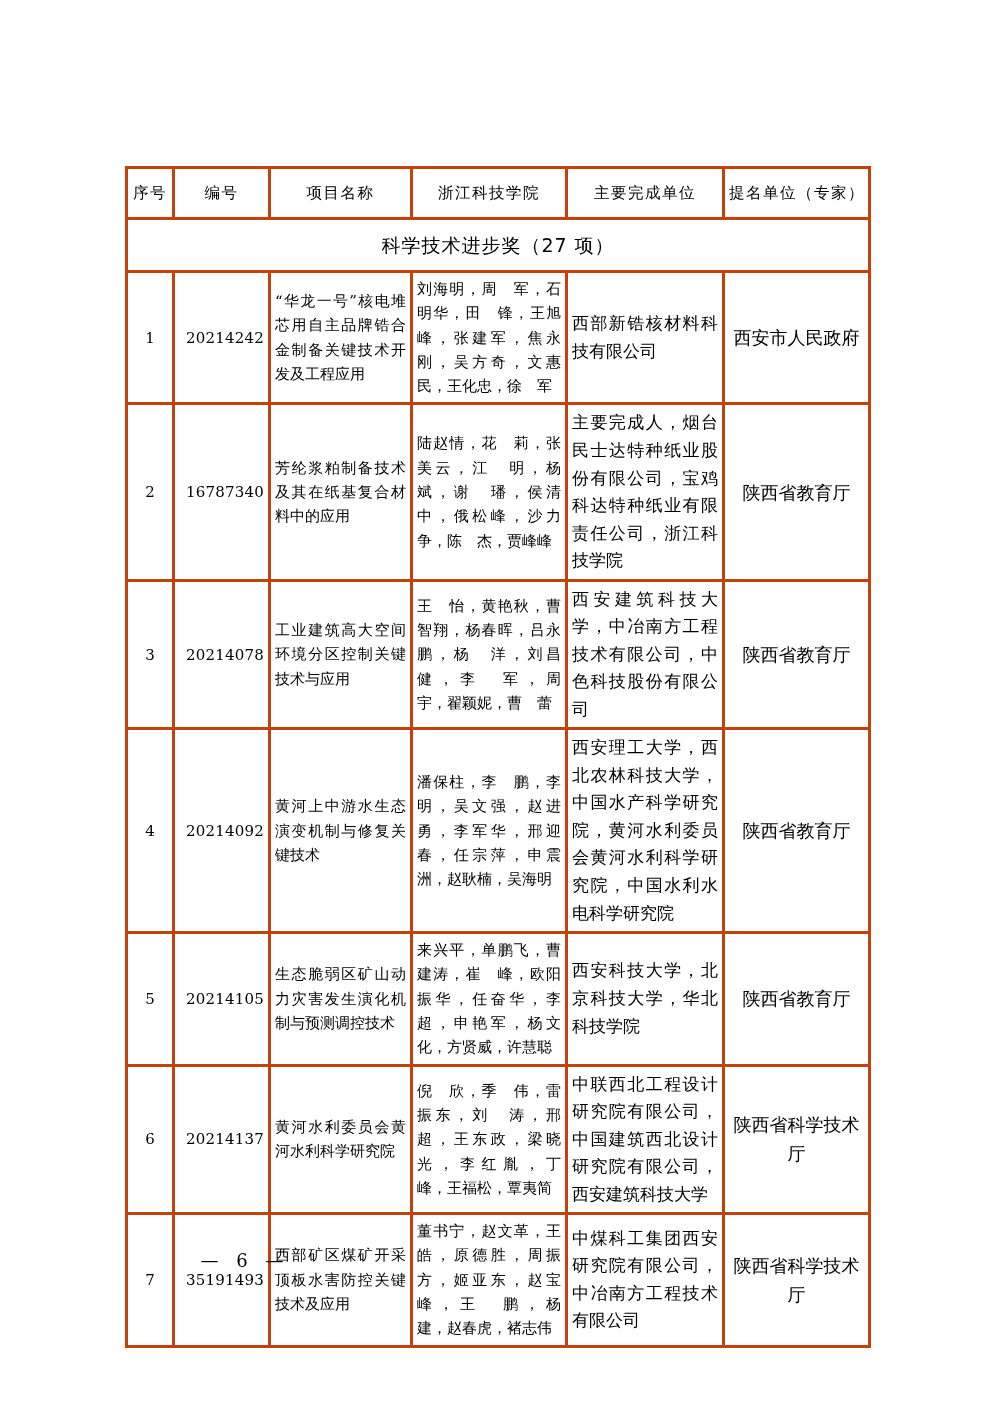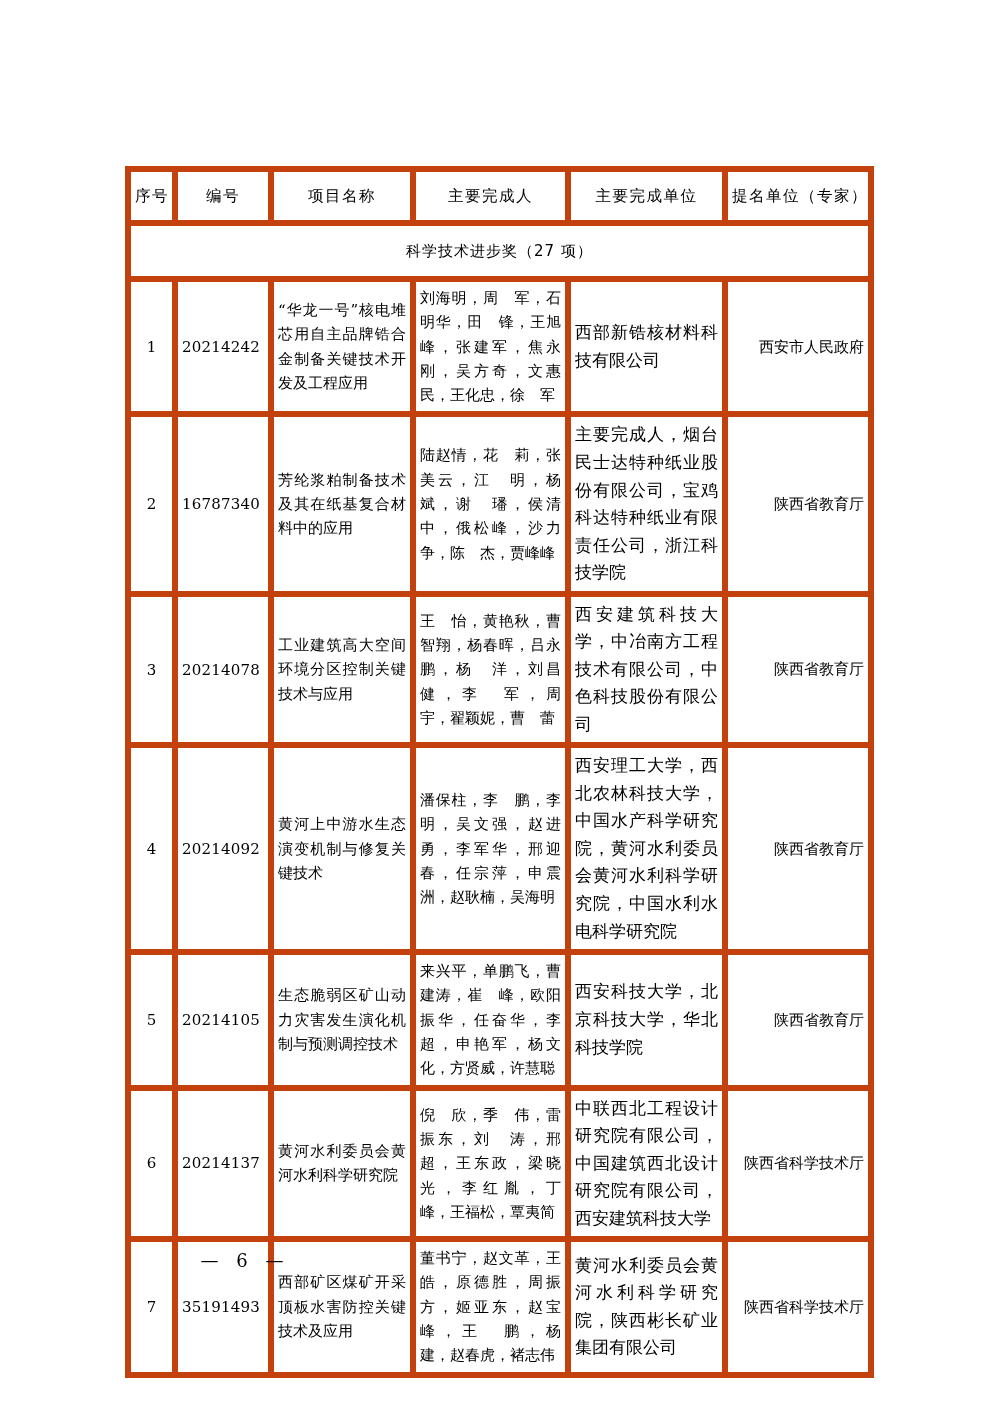--- a/index.html
+++ b/index.html
@@ -23,21 +23,21 @@
   }
   table.award-table {
     position: absolute;
     left: 125px;
     top: 166px;
     width: 743px;
     border-collapse: collapse;
     table-layout: fixed;
   }
   table.award-table td, table.award-table th {
-    border: 6px solid #c2410c;
+    border: 3px solid #c2410c;
     padding: 4px;
     vertical-align: middle;
     font-weight: normal;
   }
   table.award-table {
     border: 2px solid #000000;
   }
   
   col.c-seq   { width: 47px; }
   col.c-num   { width: 96px; }
@@ -52,33 +52,33 @@
     font-size: 15.5px;
     font-weight: bold;
     letter-spacing: 1.5px;
     height: 40px;
     line-height: 40px;
     white-space: nowrap;
   }
   .section-cell {
     text-align: center;
     font-family: "DejaVu Sans", "Liberation Sans", sans-serif;
-    font-size: 15px;
+    font-size: 19px;
     font-weight: bold;
     letter-spacing: 1px;
     height: 42px;
     line-height: 42px;
   }
   .cell-seq {
     text-align: center;
     font-size: 15px;
     font-family: "DejaVu Serif", "Liberation Serif", serif;
   }
   .cell-num {
-    text-align: left;
+    text-align: right;
     font-size: 15px;
     font-family: "DejaVu Serif", "Liberation Serif", serif;
     letter-spacing: 0.2px;
   }
   .cell-title {
     font-size: 15px;
     line-height: 1.62;
     padding: 5px 7px 5px 7px;
     text-align: justify;
     text-align-last: left;
@@ -96,24 +96,24 @@
   }
   .cell-unit {
     font-size: 17px;
     line-height: 1.62;
     padding: 5px 7px 5px 9px;
     text-align: justify;
     text-align-last: left;
     word-break: break-all;
   }
   .cell-nom {
-    font-size: 15px;
+    font-size: 18px;
     line-height: 1.62;
     padding: 5px 8px 5px 10px;
-    text-align: right;
+    text-align: center;
     word-break: break-all;
   }
   .page-footer {
     position: absolute;
     left: 125px;
     top: 1250px;
     width: 240px;
     text-align: center;
     font-size: 18px;
     font-family: "DejaVu Serif", "Liberation Serif", serif;
@@ -132,21 +132,21 @@
         <col class="c-title">
       <col class="c-people">
         <col class="c-unit">
         <col class="c-nom">
     </colgroup>
     <thead>
       <tr>
         <th class="hdr-cell">序号</th>
         <th class="hdr-cell">编号</th>
         <th class="hdr-cell">项目名称</th>
-        <th class="hdr-cell">主要完成人</th>
+        <th class="hdr-cell">浙江科技学院</th>
         <th class="hdr-cell">主要完成单位</th>
         <th class="hdr-cell">提名单位（专家）</th>
       </tr>
     </thead>
     <tbody>
       <tr>
         <td class="section-cell" colspan="6">科学技术进步奖（27 项）</td>
       </tr>
 
       <tr>
@@ -201,21 +201,21 @@
         <td class="cell-people">倪　欣，季　伟，雷振东，刘　涛，邢　超，王东政，梁晓光，李红胤，丁　峰，王福松，覃夷简</td>
         <td class="cell-unit">中联西北工程设计研究院有限公司，中国建筑西北设计研究院有限公司，西安建筑科技大学</td>
         <td class="cell-nom">陕西省科学技术厅</td>
       </tr>
 
       <tr>
         <td class="cell-seq">7</td>
         <td class="cell-num">35191493</td>
         <td class="cell-title">西部矿区煤矿开采顶板水害防控关键技术及应用</td>
         <td class="cell-people">董书宁，赵文革，王　皓，原德胜，周振方，姬亚东，赵宝峰，王　鹏，杨　建，赵春虎，褚志伟</td>
-        <td class="cell-unit">黄河水利委员会黄河水利科学研究院，陕西彬长矿业集团有限公司</td>
+        <td class="cell-unit">中煤科工集团西安研究院有限公司，中冶南方工程技术有限公司</td>
         <td class="cell-nom">陕西省科学技术厅</td>
       </tr>
     </tbody>
   </table>
 
   <div class="page-footer">— 6 —</div>
 
 </div>
 
 </body></html>

